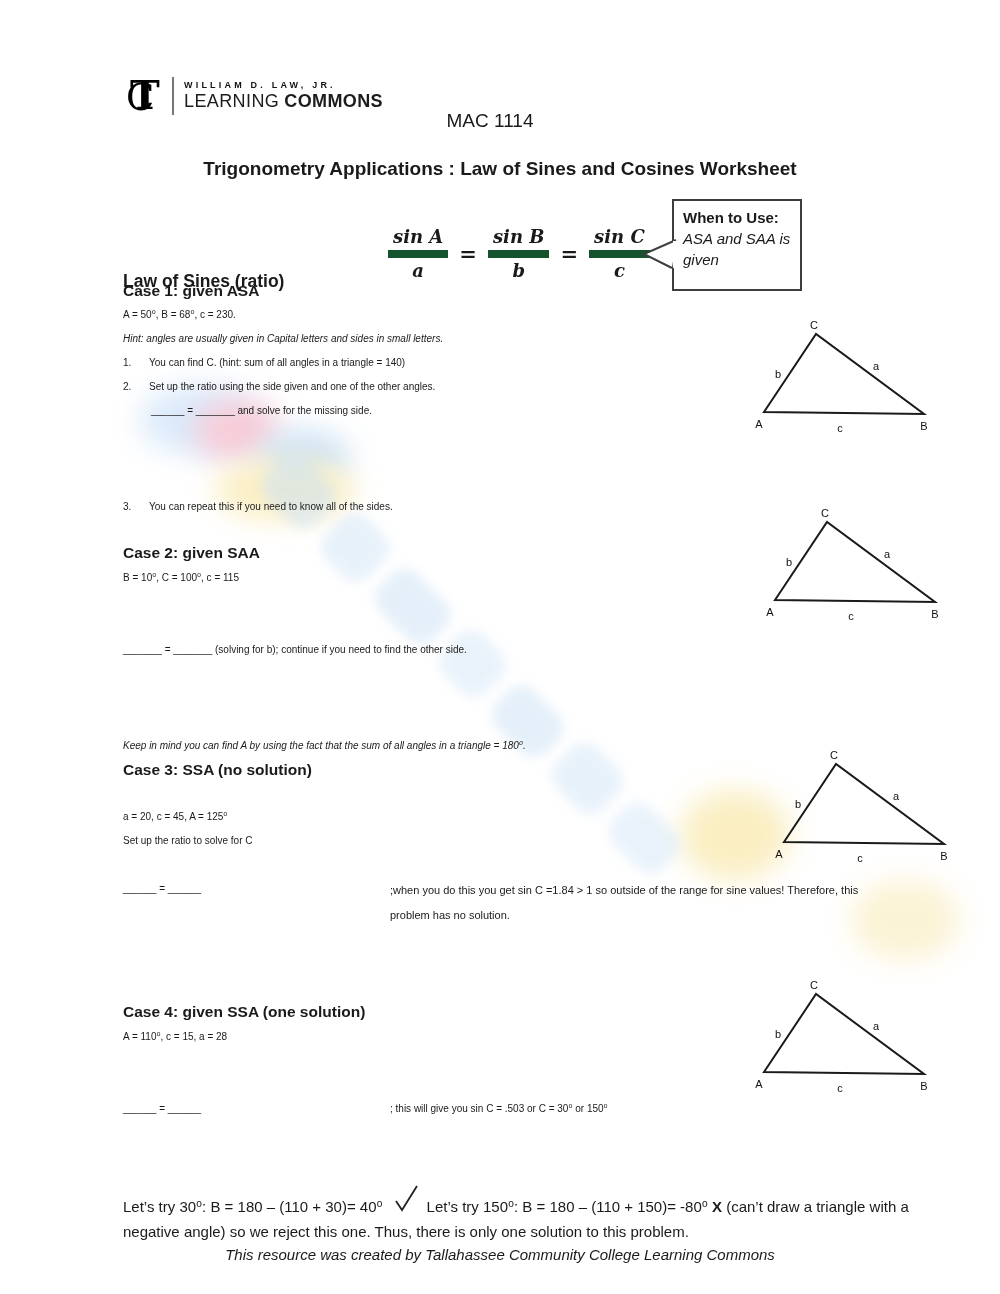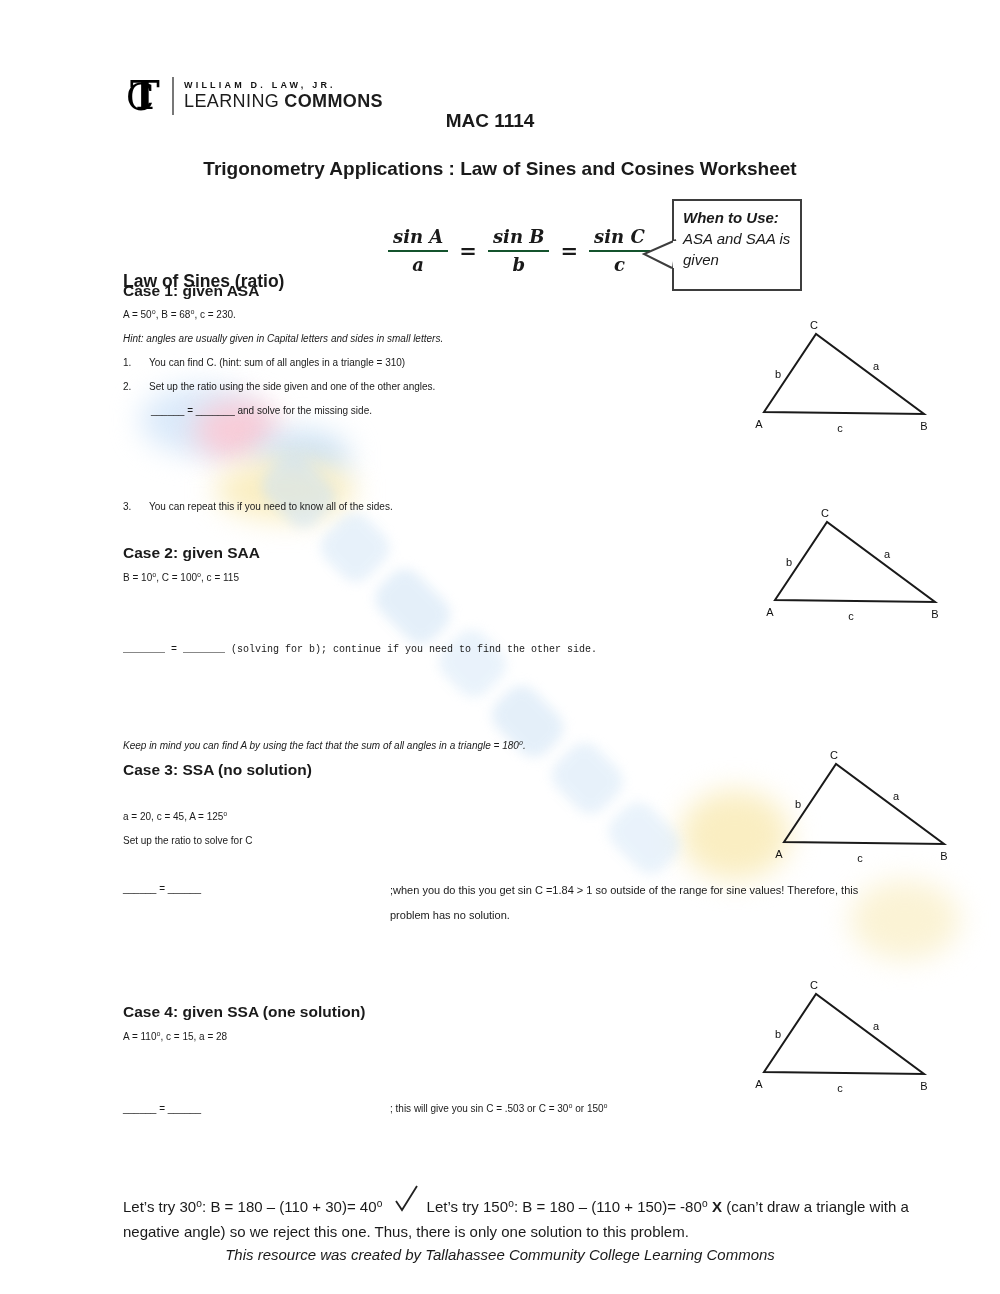--- a/index.html
+++ b/index.html
@@ -20,42 +20,42 @@
   
   .logo { position: absolute; left: 124px; top: 74px; display: flex; align-items: center; z-index: 2; }
   .monogram { position: relative; width: 40px; height: 44px; font-family: "DejaVu Serif", serif; }
   .mono-back { position: absolute; left: 2px; top: 2px; font-size: 37px; font-weight: normal; color: #000; }
   .mono-front { position: absolute; left: 6px; top: -3px; font-size: 40px; font-weight: bold; color: #000; }
   .logo-divider { width: 2px; height: 38px; background: #777; margin: 0 10px 0 8px; }
   .logo-line1 { font-size: 9px; font-weight: bold; letter-spacing: 3.2px; color: #121212; white-space: nowrap; }
   .logo-line2 { font-size: 18px; margin-top: 1px; color: #1c1c1c; white-space: nowrap; letter-spacing: .4px; }
   .logo-line2 .light { font-weight: normal; }
   .logo-line2 .bold { font-weight: bold; margin-left: 5px; }
-  .course-title { position: absolute; left: 0; right: 20px; top: 110px; text-align: center; font-size: 19px; font-weight: bold; z-index: 2; }
+  .course-title { position: absolute; left: 0; right: 20px; top: 110px; text-align: center; font-size: 19px; font-weight: normal; z-index: 2; }
   .doc-title { position: absolute; left: 0; right: 0; top: 158px; text-align: center; font-size: 19px; font-weight: bold; z-index: 2; }
   
   .abs { position: absolute; z-index: 2; }
   .t   { font-size: 10px; line-height: 19px; white-space: nowrap; }
   .bold { font-weight: bold; }
   .ital { font-style: italic; }
   .section-heading { font-size: 17.5px; font-weight: bold; }
   .case-heading { font-size: 15.5px; font-weight: bold; }
   .list-num { display: inline-block; width: 26px; }
   
   .formula { position: absolute; left: 388px; top: 226px; display: flex; align-items: center; z-index: 2;
              font-family: "DejaVu Serif", serif; font-style: italic; font-weight: bold; }
   .frac { display: inline-flex; flex-direction: column; align-items: center; }
-  .fnum { font-size: 18px; padding: 0 5px 3px 5px; border-bottom: 2px solid #14532d; }
+  .fnum { font-size: 18px; padding: 0 5px 3px 5px; border-bottom: 8px solid #14532d; }
   .fden { font-size: 18px; padding-top: 2px; }
   .feq { font-size: 21px; margin: 0 11px; font-style: normal; }
   
   .callout { position: absolute; left: 672px; top: 199px; width: 130px; height: 92px;
              border: 2px solid #3d3d3d; background: #fff; z-index: 2; padding: 6px 9px; }
   .callout-tail { position: absolute; left: -33px; top: 36px; }
-  .callout-title { font-size: 15px; font-weight: bold; font-style: italic; line-height: 21px; }
+  .callout-title { font-size: 15px; font-weight: bold; line-height: 21px; }
   .callout-body { font-size: 15px; font-style: italic; line-height: 21px; white-space: pre-line; }
   
   .tri { position: absolute; z-index: 2; }
   .tri text { font-family: "Liberation Sans", sans-serif; font-size: 11px; fill: #111; }
   
   .conclusion { position: absolute; left: 123px; top: 1184px; width: 836px; z-index: 2;
                 font-size: 15px; line-height: 25px; }
   .check-svg { display: inline-block; vertical-align: -2px; margin: 0 8px 0 10px; }
   .x-mark { font-weight: bold; }
   .footer { position: absolute; left: 0; right: 0; top: 1229px; text-align: center;
@@ -125,38 +125,38 @@
       <path d="M35,3 L3,17 L31,31" fill="#ffffff" stroke="#3d3d3d" stroke-width="2"></path>
       <rect x="32" y="4" width="4" height="27" fill="#ffffff"></rect>
     </svg>
     <div class="callout-title">When to Use:</div>
     <div class="callout-body">ASA and SAA is given</div>
   </div>
 
   <div class="abs t case-heading" style="left:123px;top:281px;">Case 1: given ASA</div>
   <div class="abs t" style="left:123px;top:305px;">A = 50⁰, B = 68⁰, c = 230.</div>
   <div class="abs t ital" style="left:123px;top:329px;">Hint: angles are usually given in Capital letters and sides in small letters.</div>
-  <div class="abs t" style="left:123px;top:353px;"><span class="list-num">1.</span><span>You can find C. (hint: sum of all angles in a triangle = 310)</span></div>
+  <div class="abs t" style="left:123px;top:353px;"><span class="list-num">1.</span><span>You can find C. (hint: sum of all angles in a triangle = 140)</span></div>
   <div class="abs t" style="left:123px;top:377px;"><span class="list-num">2.</span><span>Set up the ratio using the side given and one of the other angles.</span></div>
   <div class="abs t" style="left:151px;top:401px;">______ = _______ and solve for the missing side.</div>
   <div class="abs t" style="left:123px;top:497px;"><span class="list-num">3.</span><span>You can repeat this if you need to know all of the sides.</span></div>
 
   <svg class="tri" style="left:752px;top:318px;" width="185" height="120">
     <polygon points="12,94 64,16 172,96" fill="none" stroke="#1a1a1a" stroke-width="2"></polygon>
     <text x="62" y="11" text-anchor="middle">C</text>
     <text x="7" y="110" text-anchor="middle">A</text>
     <text x="172" y="112" text-anchor="middle">B</text>
     <text x="26" y="60" text-anchor="middle">b</text>
     <text x="124" y="52" text-anchor="middle">a</text>
     <text x="88" y="114" text-anchor="middle">c</text>
   </svg>
 
   <div class="abs t case-heading" style="left:123px;top:543px;">Case 2: given SAA</div>
   <div class="abs t" style="left:123px;top:568px;">B = 10⁰, C = 100⁰, c = 115</div>
-  <div class="abs t" style="left:123px;top:640px;font-family:Liberation Mono, monospace;">_______ = _______  (solving for b); continue if you need to find the other side.</div>
+  <div class="abs t" style="left:123px;top:640px;">_______ = _______  (solving for b); continue if you need to find the other side.</div>
 
   <svg class="tri" style="left:763px;top:506px;" width="185" height="120">
     <polygon points="12,94 64,16 172,96" fill="none" stroke="#1a1a1a" stroke-width="2"></polygon>
     <text x="62" y="11" text-anchor="middle">C</text>
     <text x="7" y="110" text-anchor="middle">A</text>
     <text x="172" y="112" text-anchor="middle">B</text>
     <text x="26" y="60" text-anchor="middle">b</text>
     <text x="124" y="52" text-anchor="middle">a</text>
     <text x="88" y="114" text-anchor="middle">c</text>
   </svg>

